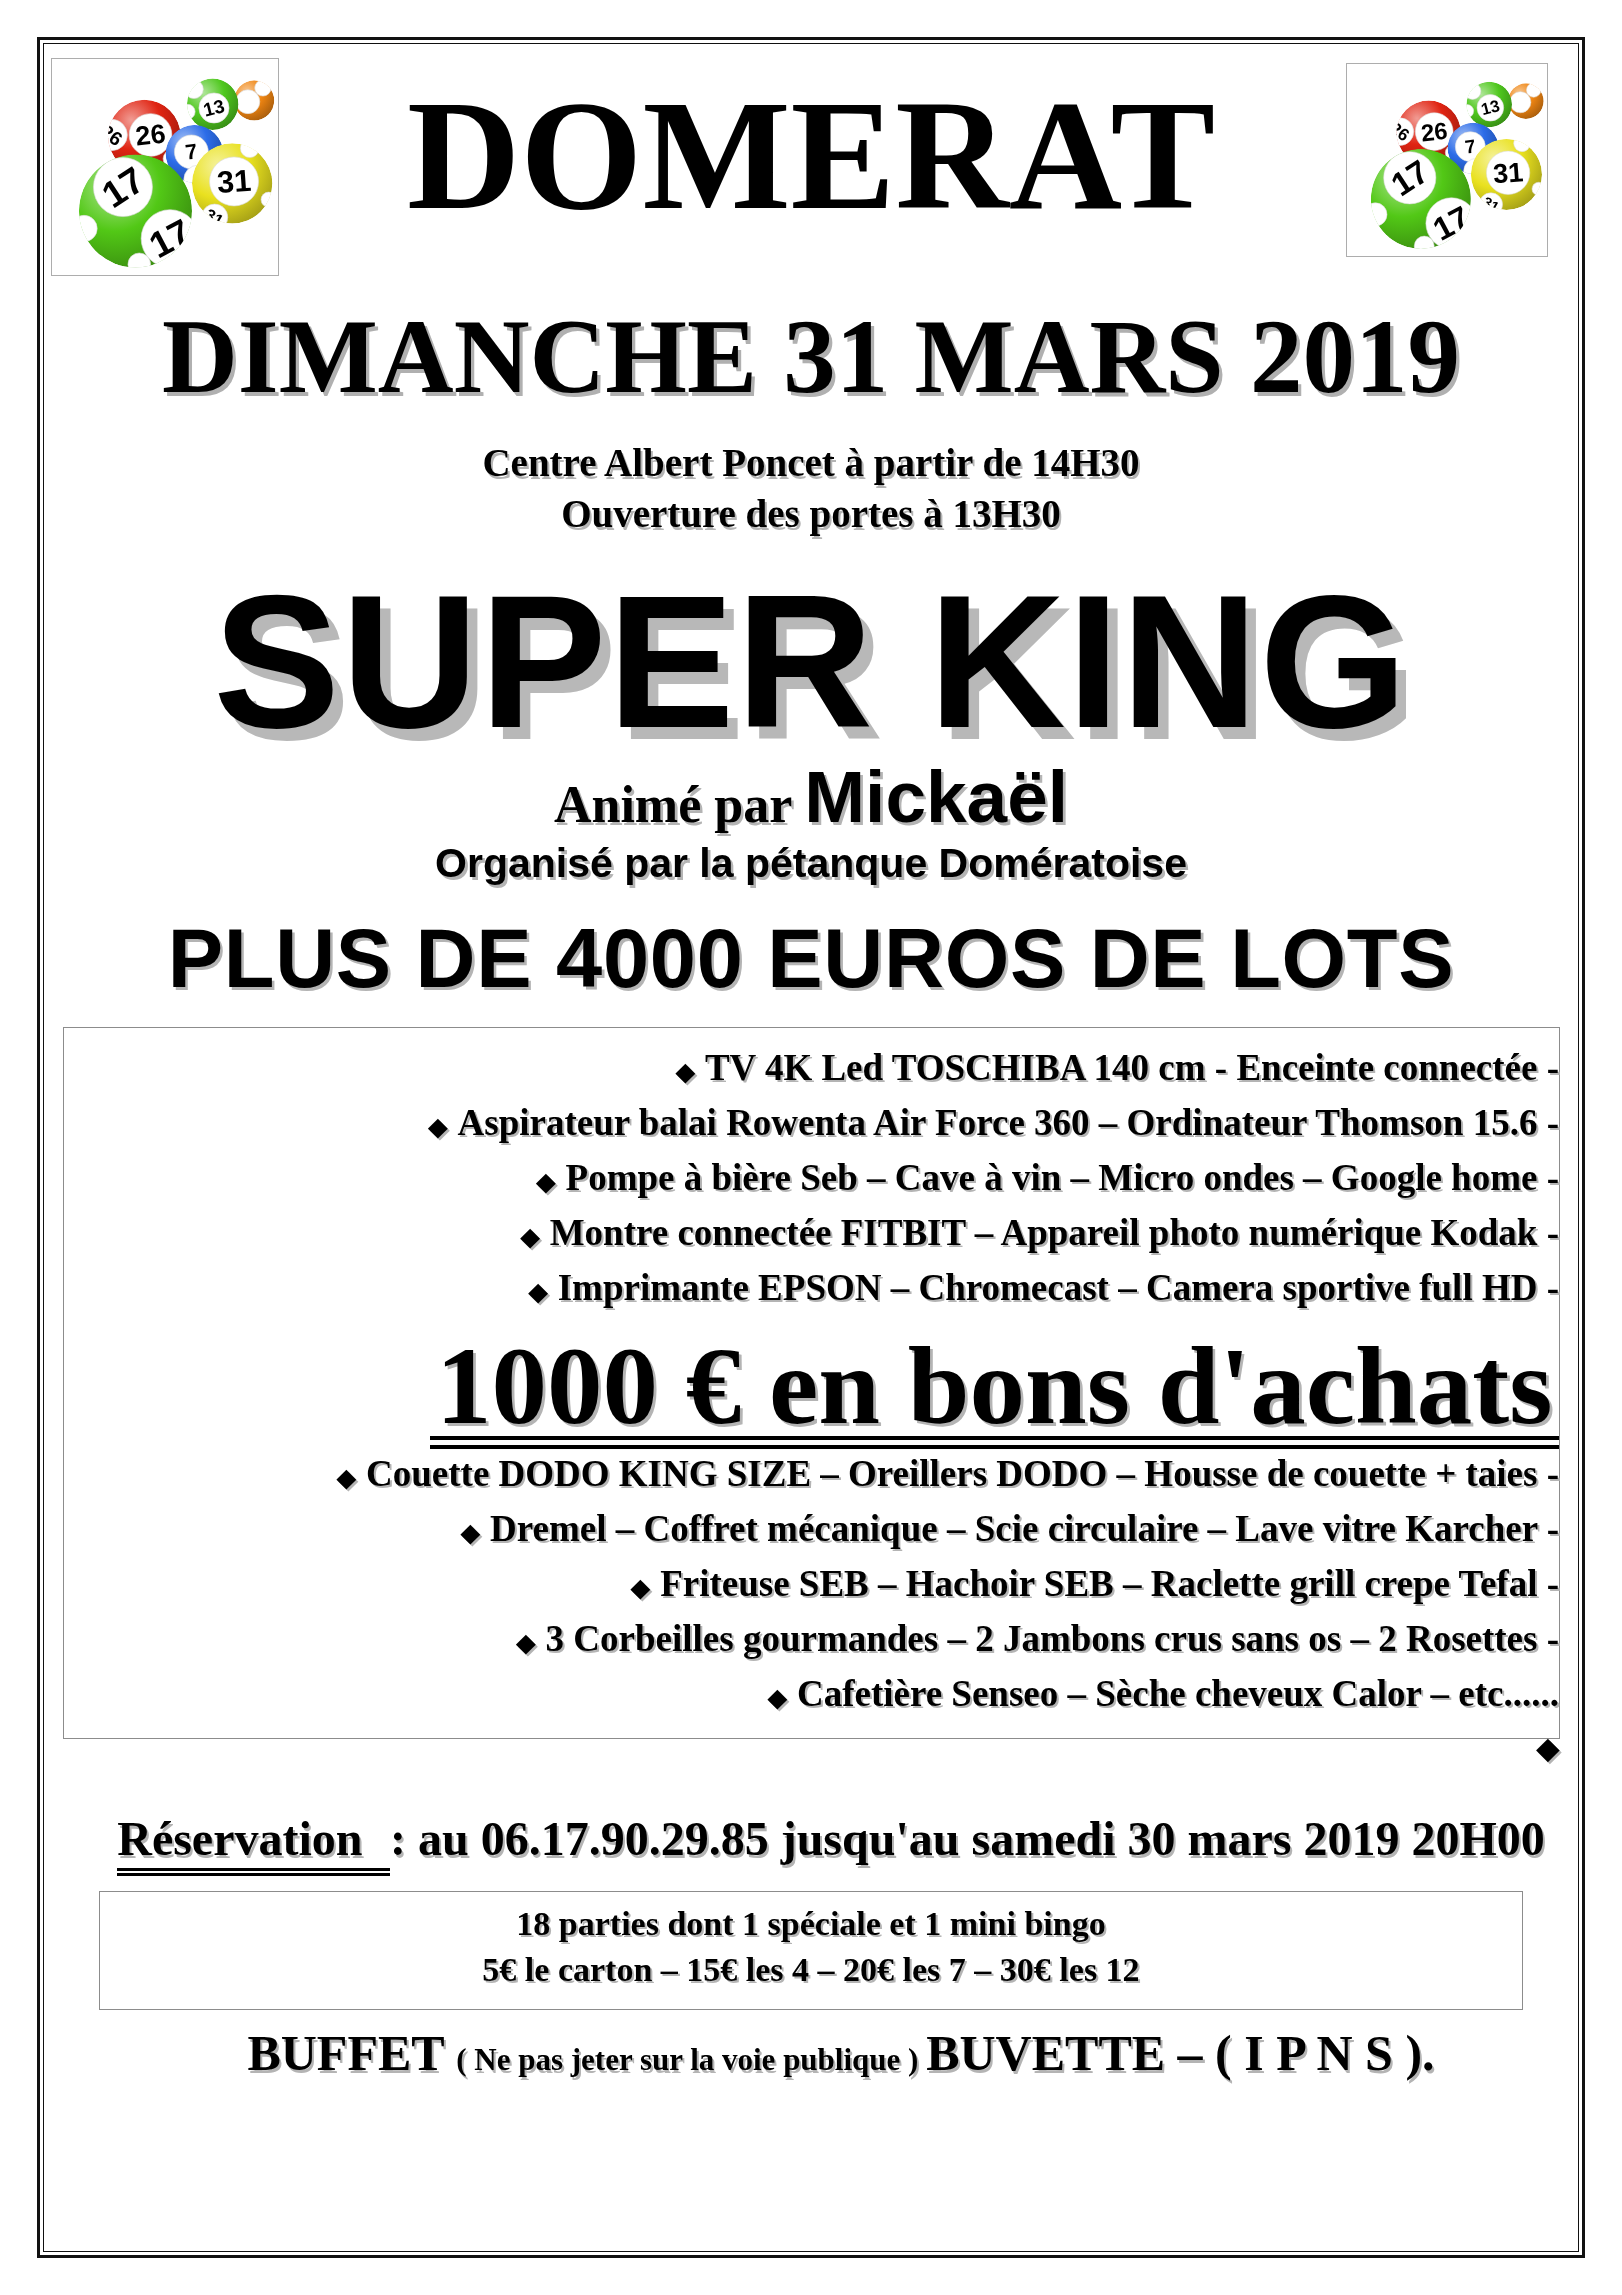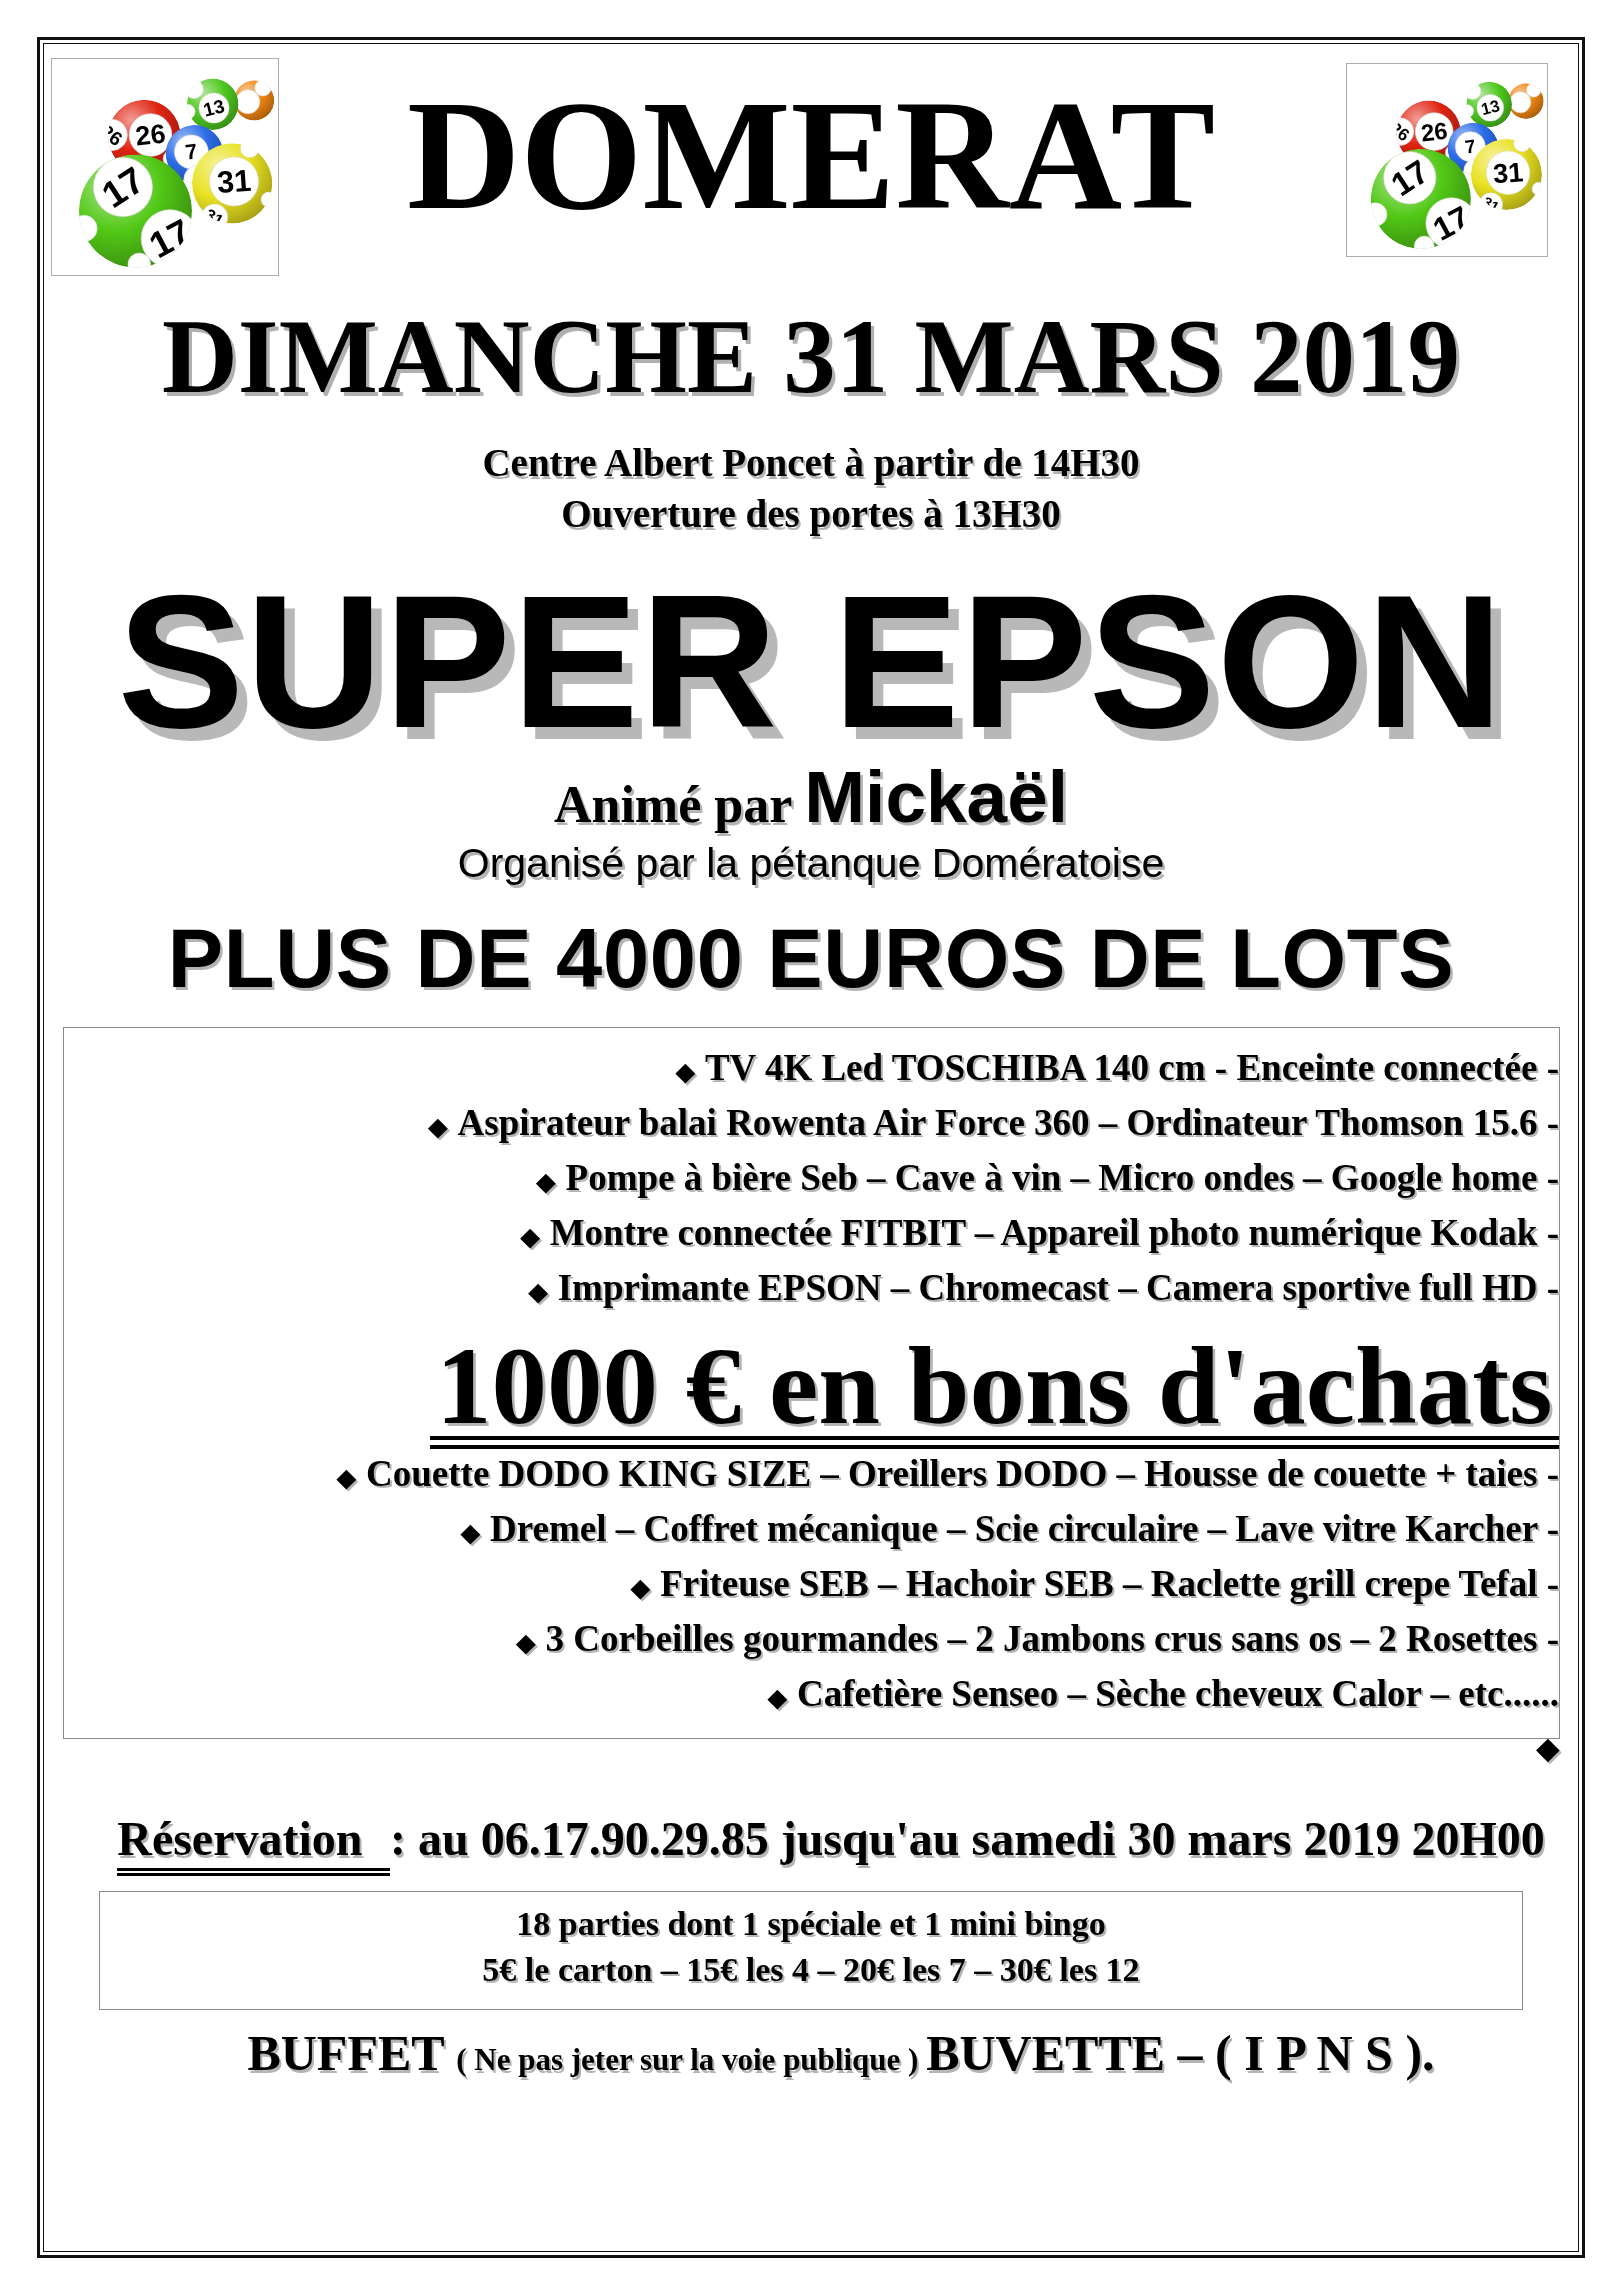--- a/index.html
+++ b/index.html
@@ -15,21 +15,21 @@
 
   .tline{position:absolute;left:0;width:100%;text-align:center;white-space:nowrap;}
 
   .title{top:77px;font-size:157px;line-height:1;font-weight:bold;}
   .date-line{top:304px;font-size:105px;line-height:1;font-weight:bold;text-shadow:3.3px 3.9px 0 #b0b0b0;}
   .venue{top:437px;font-size:39px;line-height:51px;font-weight:bold;text-shadow:2px 2.6px 0 #b4b4b4;}
   .super-loto{top:566px;font-family:"Liberation Sans",sans-serif;font-size:190px;line-height:1;font-weight:bold;letter-spacing:1.3px;text-shadow:10.5px 11.8px 0 #b8b8b8;}
   .animated-by{top:760px;font-size:73px;line-height:1;text-shadow:2.6px 3.3px 0 #b4b4b4;}
   .animated-by .ap{font-family:"Liberation Serif",serif;font-size:52px;font-weight:bold;}
   .animated-by .name{font-family:"Liberation Sans",sans-serif;font-size:73px;font-weight:bold;}
-  .organizer{top:843px;font-family:"Liberation Sans",sans-serif;font-size:41px;line-height:1;font-weight:normal;text-shadow:2.6px 2.6px 0 #b4b4b4;}
+  .organizer{top:843px;font-family:"Liberation Sans",sans-serif;font-size:41px;line-height:1;font-weight:bold;text-shadow:2.6px 2.6px 0 #b4b4b4;}
   .prize-headline{top:917px;font-family:"Liberation Sans",sans-serif;font-size:83px;line-height:1;font-weight:bold;letter-spacing:0.7px;text-shadow:2.6px 3.3px 0 #b4b4b4;}
 
   .prize-box{position:absolute;left:63px;top:1027px;width:1495px;height:710px;border:1.3px solid #8c8c8c;background:#fff;text-align:right;}
   .plist-top{padding-top:14.4px;}
   .plist-bottom{margin-top:2px;}
   .pline{font-size:37px;line-height:51px;font-weight:bold;text-shadow:2px 2px 0 #b4b4b4;white-space:nowrap;}
   .bullet{font-size:0.66em;margin-right:0.42em;}
   .voucher{margin-top:20px;height:109px;text-shadow:2.6px 3.3px 0 #b4b4b4;}
   .voucher-text{display:inline-block;font-size:111px;line-height:0.88;font-weight:bold;border-bottom:13px double #000;padding:0 6.5px 1.3px 6.5px;}
   .lone{margin-top:5.2px;line-height:39px;font-size:29px;font-weight:bold;text-shadow:2px 2px 0 #b4b4b4;}
@@ -256,21 +256,21 @@
 
   <div class="tline title">DOMERAT</div>
 
   <div class="tline date-line">DIMANCHE 31 MARS 2019</div>
 
   <div class="tline venue">
     <div>Centre Albert Poncet à partir de 14H30</div>
     <div>Ouverture des portes à 13H30</div>
   </div>
 
-  <div class="tline super-loto">SUPER EPSON</div>
+  <div class="tline super-loto">SUPER KING</div>
 
   <div class="tline animated-by">
     <span class="ap">Animé par </span><span class="name">Mickaël</span>
   </div>
 
   <div class="tline organizer">Organisé par la pétanque Domératoise</div>
 
   <div class="tline prize-headline">PLUS DE 4000 EUROS DE LOTS</div>
 
   <div class="prize-box">

